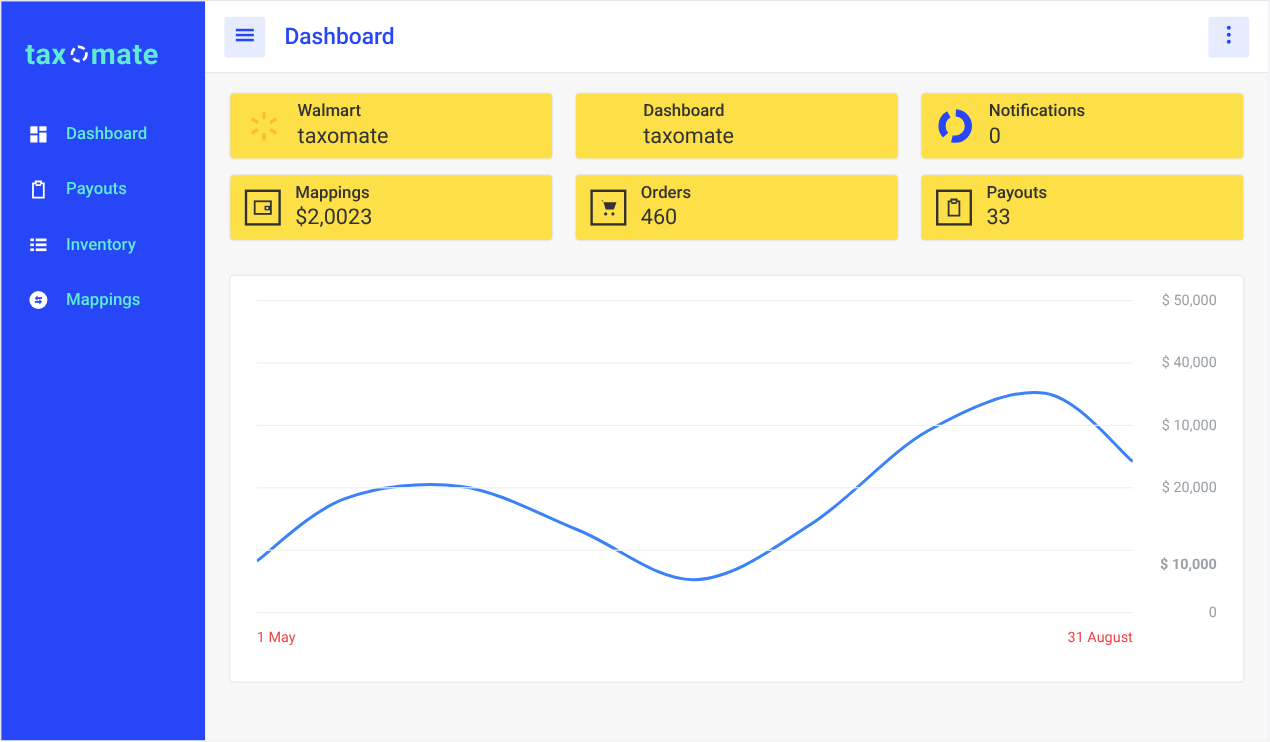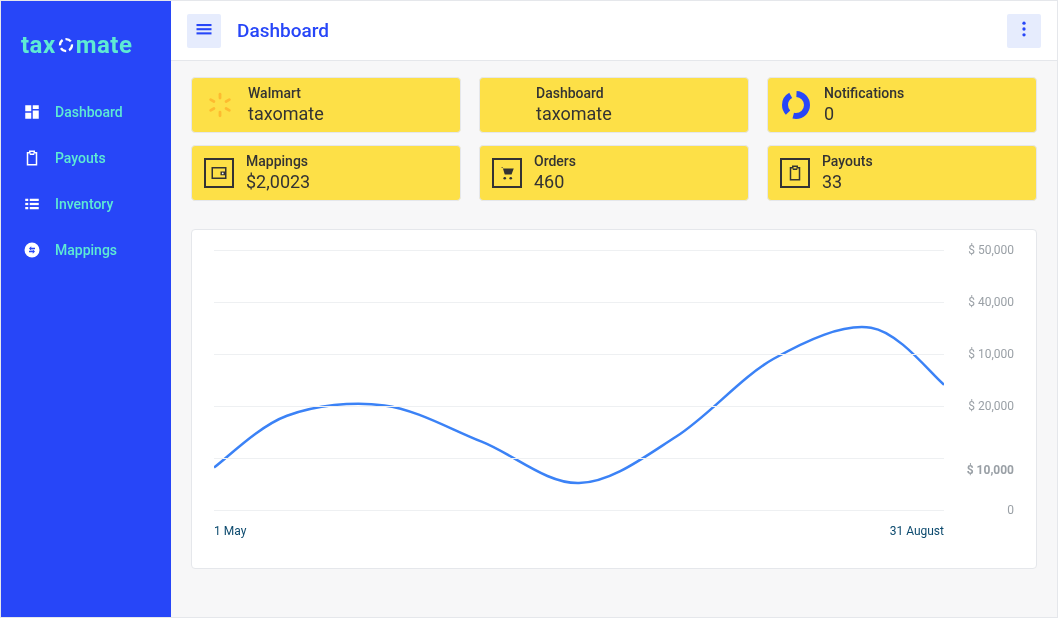--- a/index.html
+++ b/index.html
@@ -186,21 +186,21 @@
   }
   svg.chart-line {
     position: absolute;
     top: 0; left: 0; right: 0; bottom: 0;
     width: 100%; height: 100%;
   }
   .x-axis {
     display: flex;
     justify-content: space-between;
     font-size: 12px;
-    color: #0c4a6e;
+    color: #ef4444;
     margin-top: 14px;
     padding-right: 70px;
   }
 </style>
 </head>
 <body>
 
 <div class="app">
 
   <aside class="sidebar">

